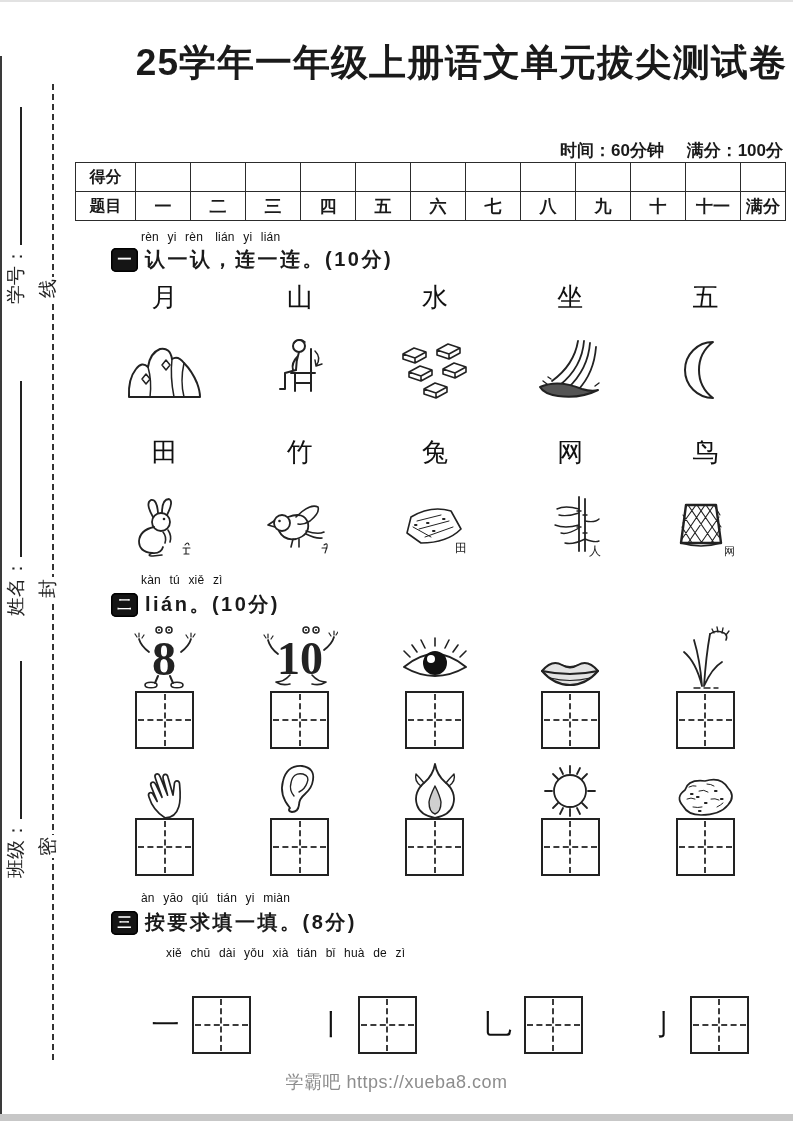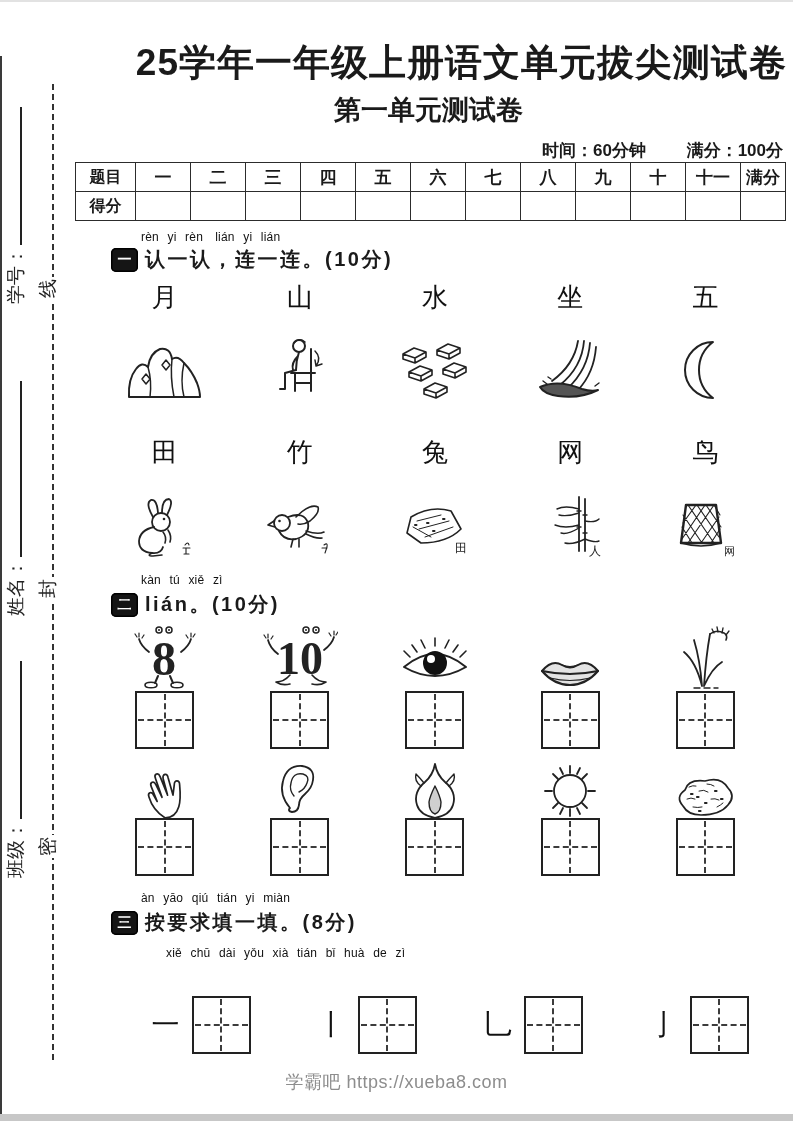--- a/index.html
+++ b/index.html
@@ -19,21 +19,21 @@
   .m-field .blank{display:inline-block;border-bottom:2px solid #222;height:14px;
                   vertical-align:baseline;margin-left:2px;}
   .seal-char{transform:rotate(-90deg);transform-origin:0 0;font-size:19px;line-height:24px;
              background:#fff;padding:3px 2px;color:#222;}
 
   
   .title{left:70px;right:6px;top:38px;text-align:right;font-size:37px;font-weight:900;
          letter-spacing:1px;}
   .subtitle{left:70px;right:6px;top:92px;text-align:center;font-size:27px;font-weight:800;}
   .meta{top:139px;right:10px;font-size:17px;font-weight:700;}
-  .meta span{margin-left:36px;}
+  .meta span{margin-left:18px;}
 
   
   .score-table{left:75px;top:162px;border-collapse:collapse;table-layout:fixed;width:710px;}
   .score-table td{border:1.6px solid #2c2c2c;height:28px;text-align:center;
                   font-size:17px;font-weight:700;padding:0;}
   .score-table td.lbl{font-size:16px;}
 
   
   .pinyin{font-size:12px;letter-spacing:.2px;white-space:pre;word-spacing:5px;color:#111;}
   .q-head{display:flex;align-items:center;gap:7px;}
@@ -83,62 +83,61 @@
   </div>
   <div class="abs m-field" style="left:4px;top:878px;">
     <span>班级：</span><span class="blank" style="width:158px;"></span>
   </div>
 
   <div class="abs seal-char" style="left:33px;top:300px;">线</div>
   <div class="abs seal-char" style="left:33px;top:600px;">封</div>
   <div class="abs seal-char" style="left:33px;top:858px;">密</div>
 
   <div class="abs title">25学年一年级上册语文单元拔尖测试卷</div>
-  <div class="abs subtitle">第一单元测试卷</div>
   <div class="abs meta">
     <span>时间：60分钟</span>
     <span>满分：100分</span>
   </div>
 
   <table class="abs score-table">
     <colgroup>
         <col style="width:60px">
         <col span="11" style="width:55px">
         <col style="width:45px">
       </colgroup>
     <tbody>
         <tr>
+      <td class="lbl">得分</td>
+      <td></td>
+          <td></td>
+      <td></td>
+          <td></td>
+      <td></td>
+          <td></td>
+      <td></td>
+          <td></td>
+      <td></td>
+          <td></td>
+      <td></td>
+          <td></td>
+    </tr>
+    <tr>
       <td class="lbl">题目</td>
       <td>一</td>
       <td>二</td>
       <td>三</td>
       <td>四</td>
       <td>五</td>
       <td>六</td>
       <td>七</td>
       <td>八</td>
       <td>九</td>
       <td>十</td>
       <td>十一</td>
       <td>满分</td>
-    </tr>
-    <tr>
-      <td class="lbl">得分</td>
-      <td></td>
-          <td></td>
-      <td></td>
-          <td></td>
-      <td></td>
-          <td></td>
-      <td></td>
-          <td></td>
-      <td></td>
-          <td></td>
-      <td></td>
-          <td></td>
     </tr>
   </tbody>
     </table>
 
   <div class="abs pinyin" style="left:141px;top:229px;">rèn yi rèn　lián yi lián</div>
   <div class="abs q-head" style="left:111px;top:246px;">
     <span class="q-icon">一</span>
     <span class="q-title">认一认，连一连。(10分)</span>
   </div>
 

